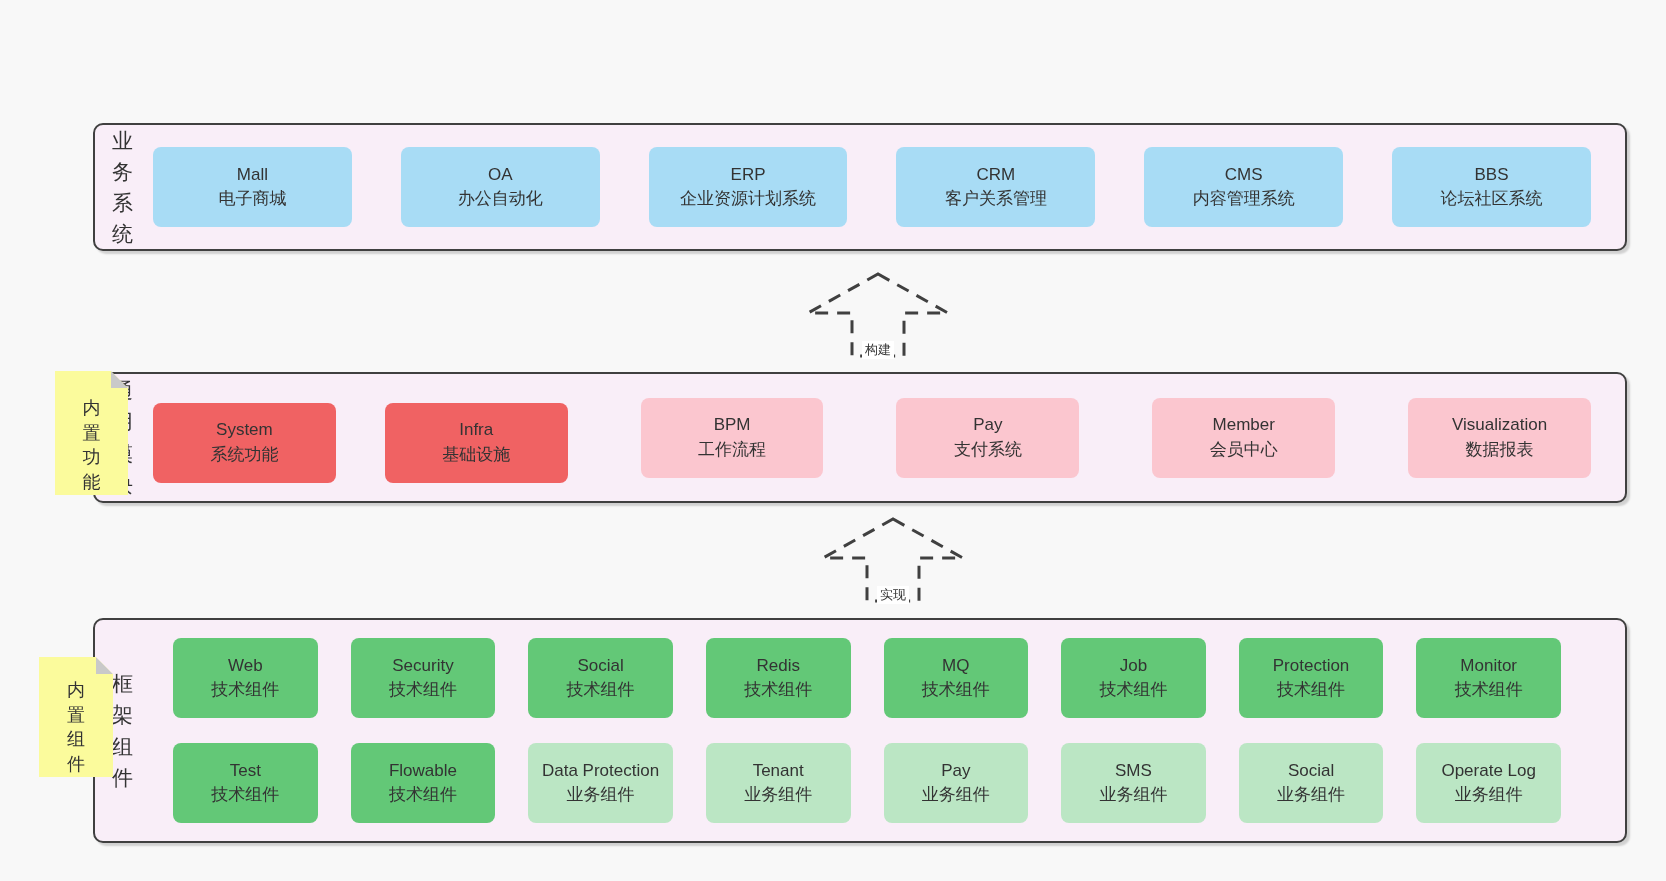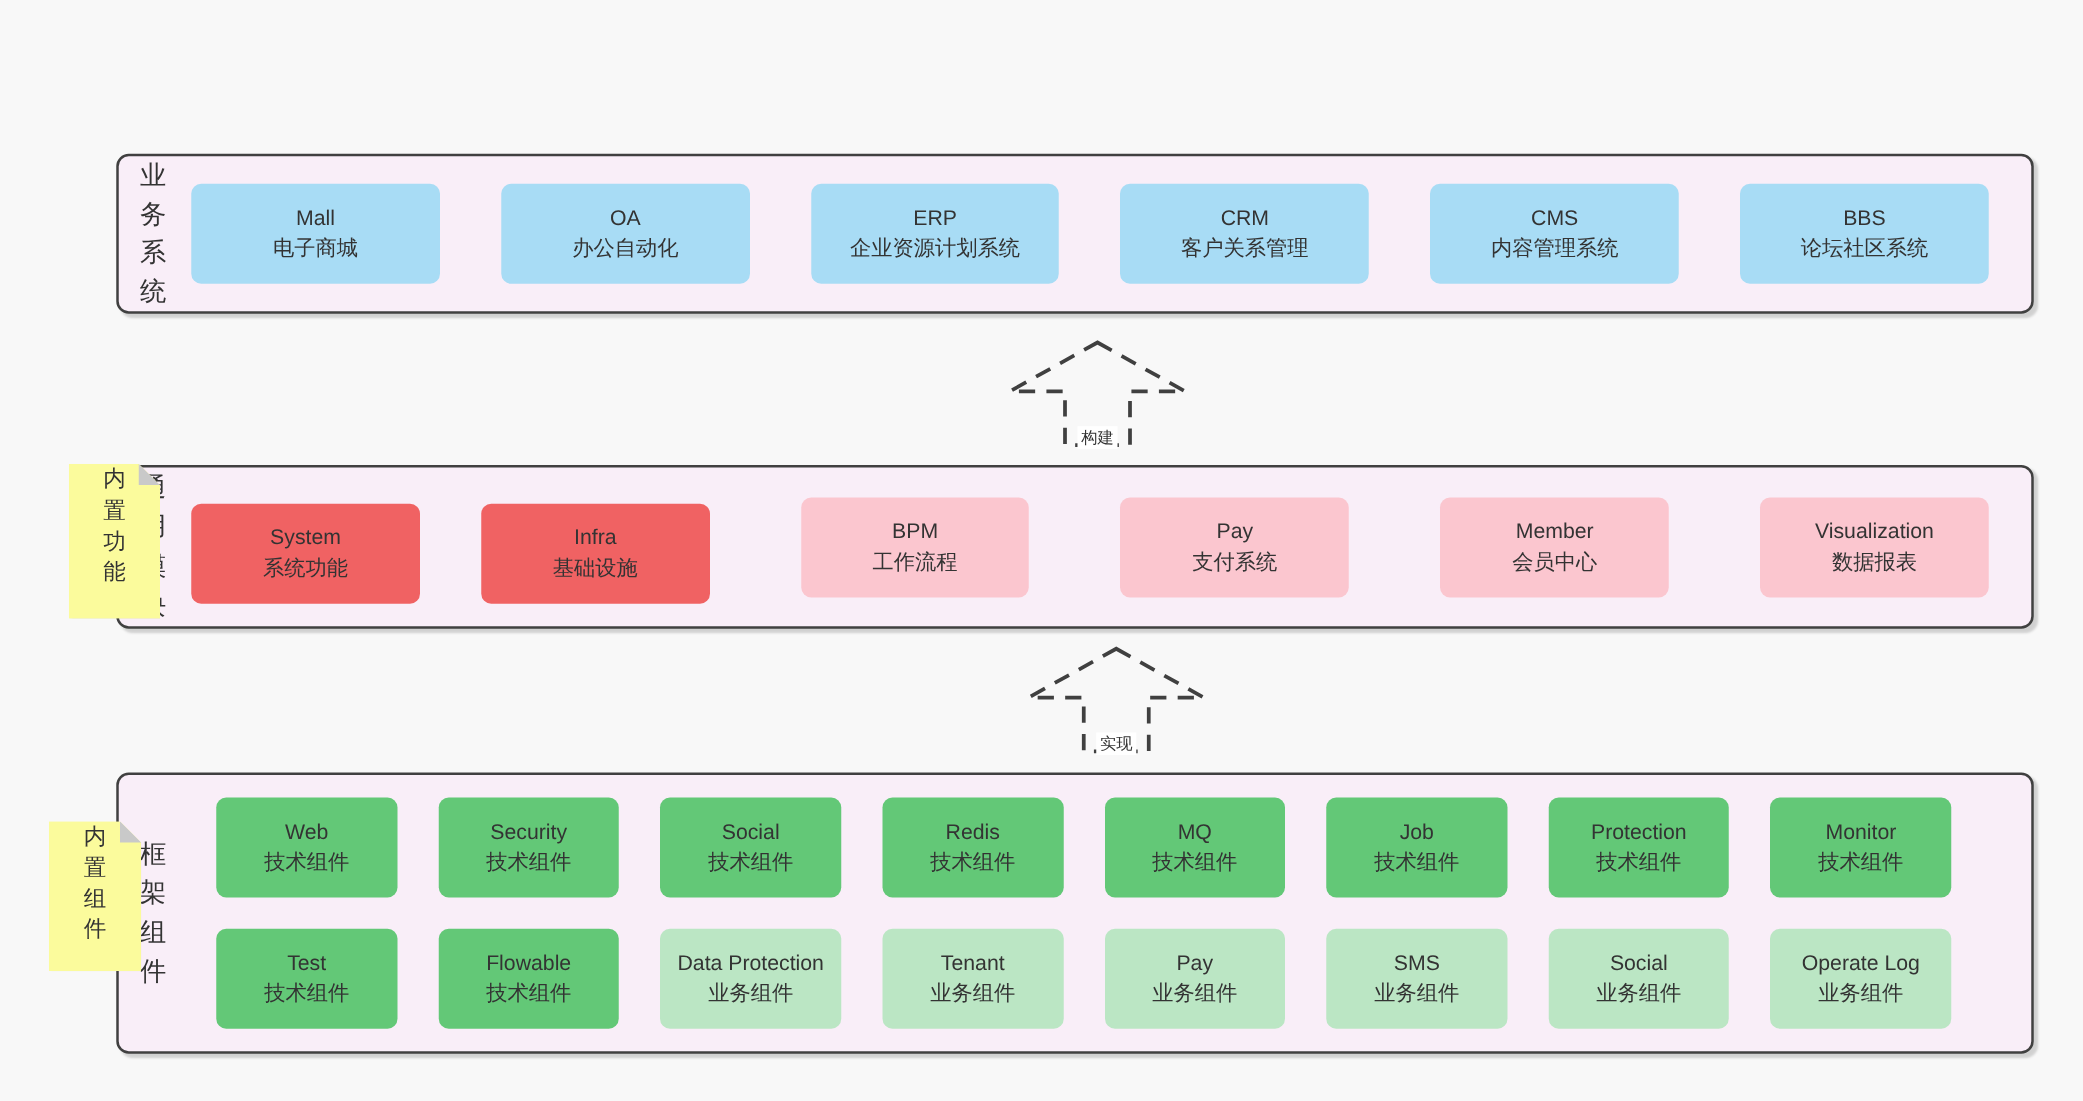--- a/index.html
+++ b/index.html
@@ -23,21 +23,21 @@
   .node{flex:1;height:80px;border-radius:8px;display:flex;flex-direction:column;
     align-items:center;justify-content:center;text-align:center;font-size:17px;
     line-height:1.42;color:var(--text);padding:2px 8px;box-sizing:border-box;}
   .grid8 .node{padding:2px 12px;}
   .node[data-type="blue"]{background:var(--blue);}
   .node[data-type="red"]{background:var(--red);margin-top:10px;}
   .node[data-type="pink"]{background:var(--pink);margin-left:24px;}
   .node[data-type="green"]{background:var(--green);justify-content:center;}
   .node[data-type="lightgreen"]{background:var(--lightgreen);}
 
-  .note{position:absolute;z-index:3;background:var(--note);display:flex;align-items:flex-start;
+  .note{position:absolute;z-index:3;background:var(--note);display:flex;align-items:flex-end;
     justify-content:center;clip-path:polygon(0 0,calc(100% - 17px) 0,100% 17px,100% 100%,0 100%);
     filter:drop-shadow(2px 2px 1px rgba(0,0,0,0.18));}
   .note::before{content:"";position:absolute;top:0;right:0;width:0;height:0;
     border-bottom:17px solid var(--noteFold);border-right:17px solid transparent;}
   .note-text{width:20px;word-break:break-all;font-size:18px;line-height:1.38;
     text-align:center;color:var(--text);}
 
   .arrow{position:absolute;width:146px;height:88px;}
   .arrow svg{display:block;}
   .arrow polygon{fill:var(--pageBg);stroke:var(--border);stroke-width:3;

